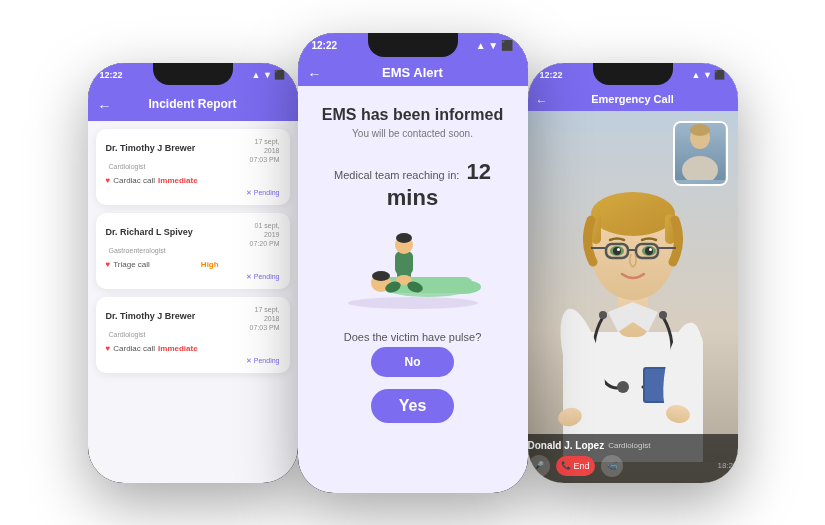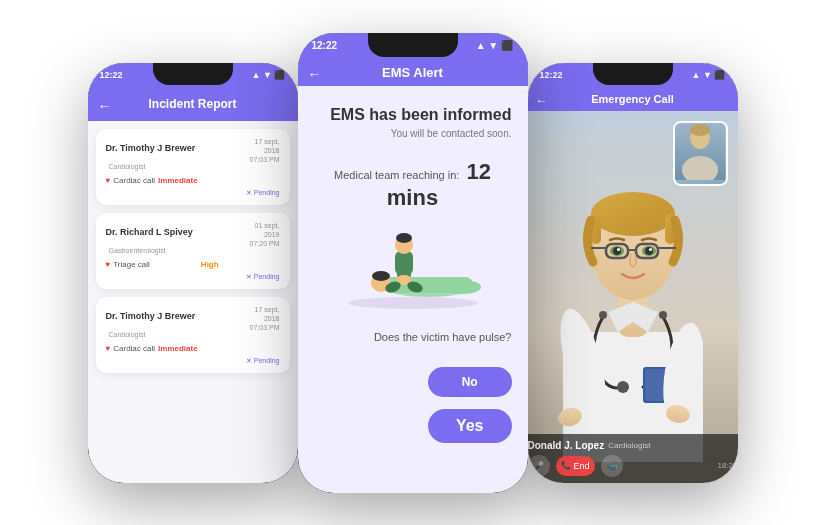--- a/index.html
+++ b/index.html
@@ -209,21 +209,21 @@
       font-weight: 600;
       position: relative;
     }
 
     .ems-back { position: absolute; left: 10px; top: 50%; transform: translateY(-50%); color: white; font-size: 14px; }
 
     .ems-body {
       flex: 1;
       display: flex;
       flex-direction: column;
-      align-items: flex-end;
+      align-items: center;
       padding: 20px 16px 12px;
       border-radius: 15px;
     }
 
     .ems-title {
       font-size: 16px;
       font-weight: 800;
       color: #333;
       text-align: center;
       margin-bottom: 4px;
@@ -247,21 +247,21 @@
     .cpr-illustration {
       width: 160px;
       height: 100px;
       margin: 0 auto 16px;
     }
 
     .ems-pulse-question {
       font-size: 11px;
       color: #555;
       text-align: center;
-      margin-bottom: 24px;
+      margin-bottom: 4px;
     }
 
     .ems-buttons {
       display: flex;
       gap: 12px;
       flex-direction: column;
     }
 
     .btn-no {
       background: #7b6cf0;

